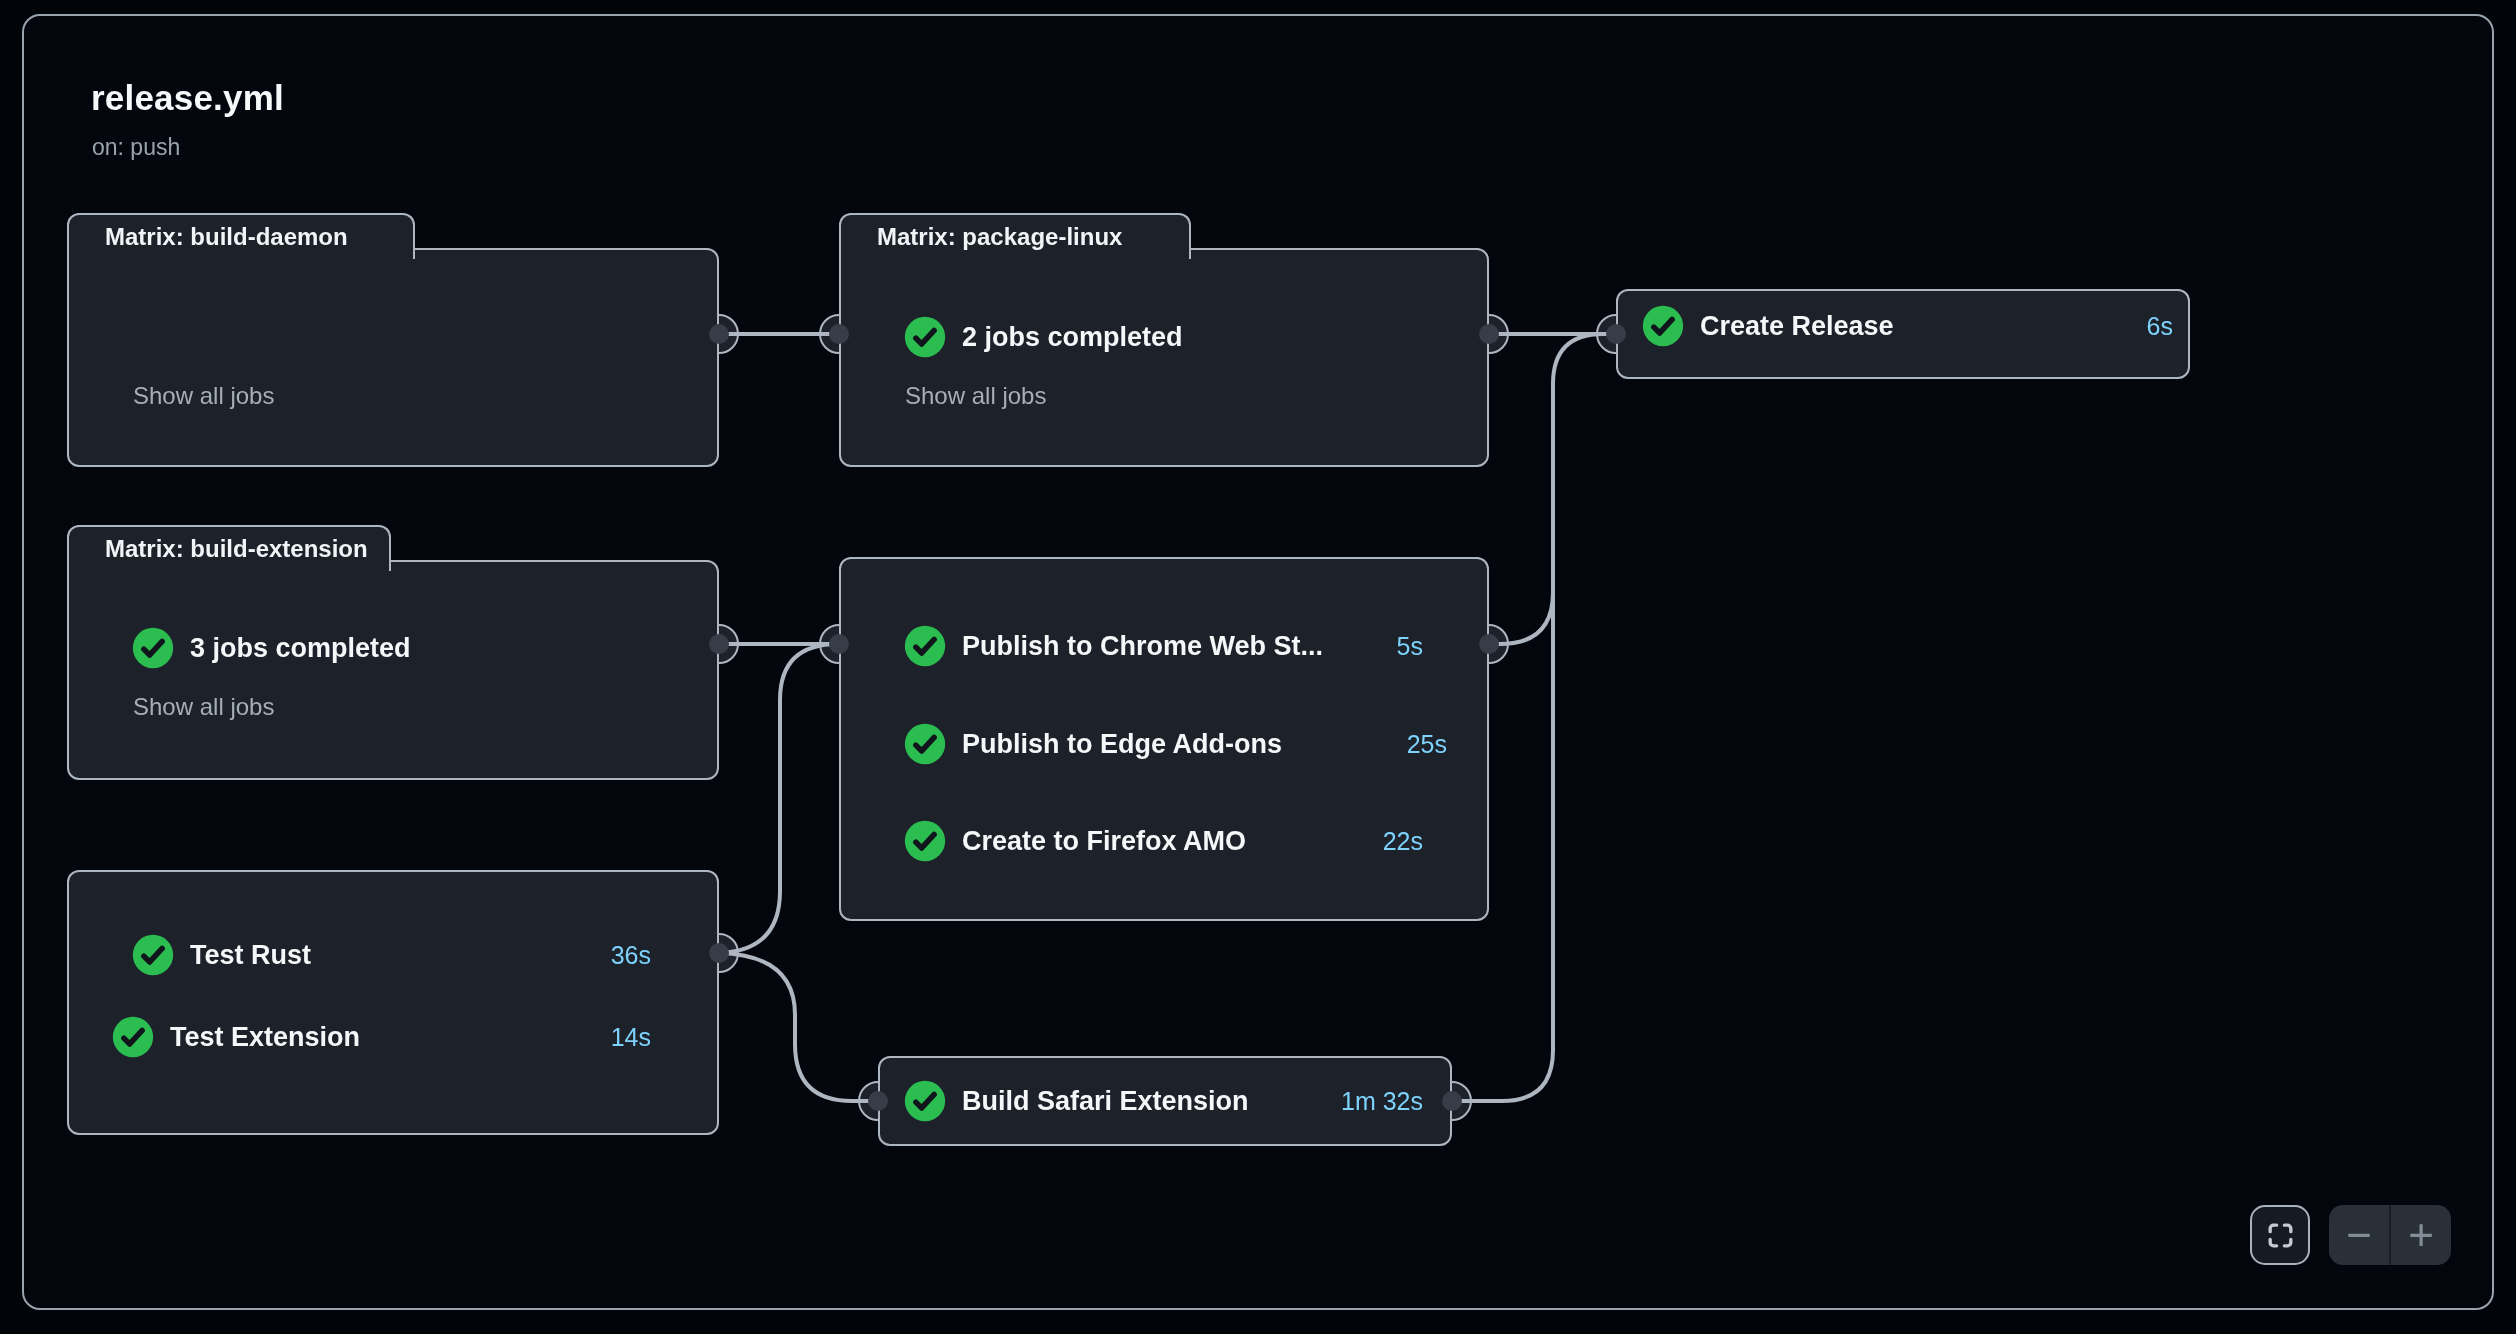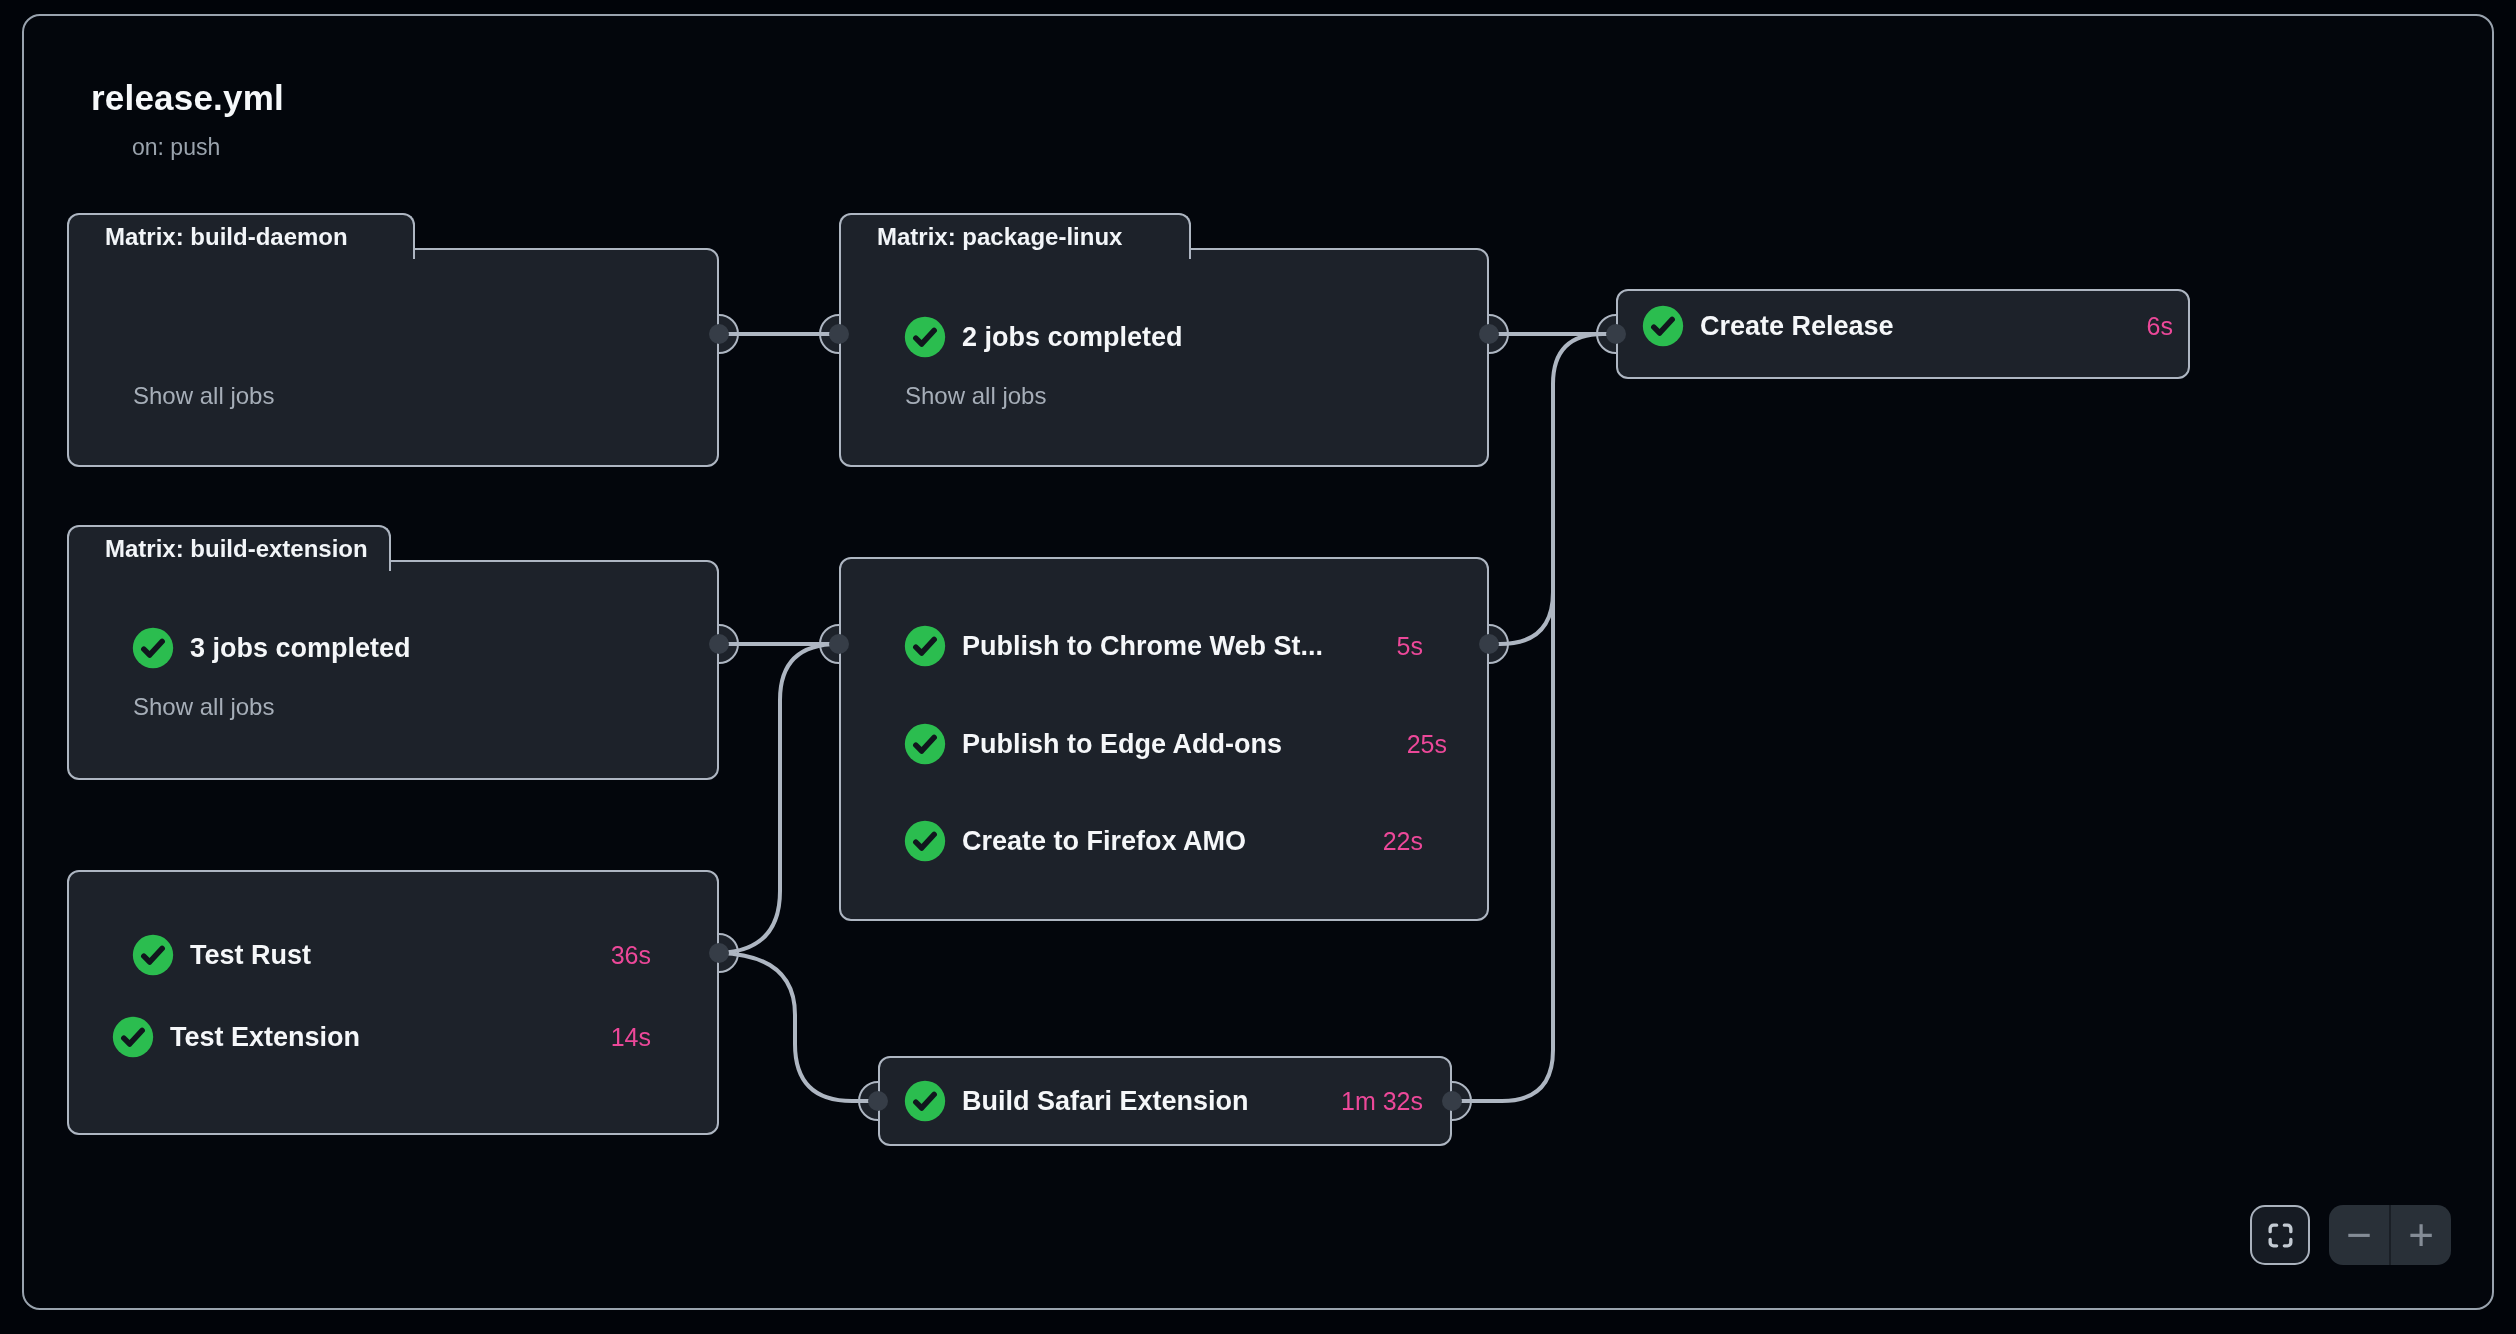--- a/index.html
+++ b/index.html
@@ -4,21 +4,21 @@
 <style>
   * { margin:0; padding:0; box-sizing:border-box; }
   html,body { width:2516px; height:1334px; background:#010409; overflow:hidden;
               font-family:"Liberation Sans", sans-serif; }
 
   .panel { position:absolute; left:22px; top:14px; width:2472px; height:1296px;
            background:#03060c; border:2.5px solid #99a3ae; border-radius:18px; }
 
   .hdr-title { position:absolute; left:67px; top:62px; font-size:35px; font-weight:700;
                color:#f6f8fa; letter-spacing:.2px; }
-  .hdr-sub   { position:absolute; left:68px; top:118px; font-size:23px; color:#9aa3ad;margin-left:40px; }
+  .hdr-sub   { position:absolute; left:68px; top:118px; font-size:23px; color:#9aa3ad; }
 
   
   .edges { position:absolute; left:0; top:0; width:2516px; height:1334px; z-index:2;
            pointer-events:none; }
   .bulge { position:absolute; width:40px; height:40px; border-radius:50%;
            background:#1d222a; border:2.5px solid #aeb6c2; z-index:1; }
   .bulge.right { clip-path: inset(-4px -4px -4px 50%); }
   .bulge.left  { clip-path: inset(-4px 50% -4px -4px); }
   .dot { position:absolute; width:20px; height:20px; border-radius:50%;
          background:#363d47; z-index:5; }
@@ -31,21 +31,21 @@
   .m-tab  { position:absolute; left:0; top:0; height:46px; background:#1d222a;
             border:2.5px solid #aeb6c2; border-bottom:none; border-radius:12px 12px 0 0;
             z-index:4; display:flex; align-items:center; padding:0 0 0 36px;margin-top:8px; }
   .m-tab span { font-size:24px; font-weight:600; color:#f2f5f8; white-space:nowrap; }
   .m-card { position:absolute; left:0; top:43px; background:#1d222a;
             border:2.5px solid #aeb6c2; border-radius:0 12px 12px 12px; z-index:3; }
 
   .row { position:absolute; left:0; right:0; display:flex; align-items:center; }
   .row .ck { flex:0 0 auto; display:flex; }
   .lbl  { font-size:27px; font-weight:700; color:#f5f7f9; margin-left:15px; white-space:nowrap; }
-  .dur  { margin-left:auto; font-size:25px; color:#ec4899; white-space:nowrap; }
+  .dur  { margin-left:auto; font-size:25px; color:#7dd3fc; white-space:nowrap; }
   .link { position:absolute; font-size:24px; color:#a6aeb8; cursor:pointer; white-space:nowrap; }
 
   
   .fs-btn { position:absolute; left:2250px; top:1205px; width:60px; height:60px;
             background:#161b23; border:2.5px solid #aab2bd; border-radius:15px;
             display:flex; align-items:center; justify-content:center; cursor:pointer; z-index:6; }
   .zoom-group { position:absolute; left:2329px; top:1205px; width:122px; height:60px;
                 background:#293038; border-radius:14px; display:flex; z-index:6; }
   .zoom-btn { flex:1; display:flex; align-items:center; justify-content:center;
               color:#848c96; font-size:44px; font-weight:400; cursor:pointer; line-height:0; }

